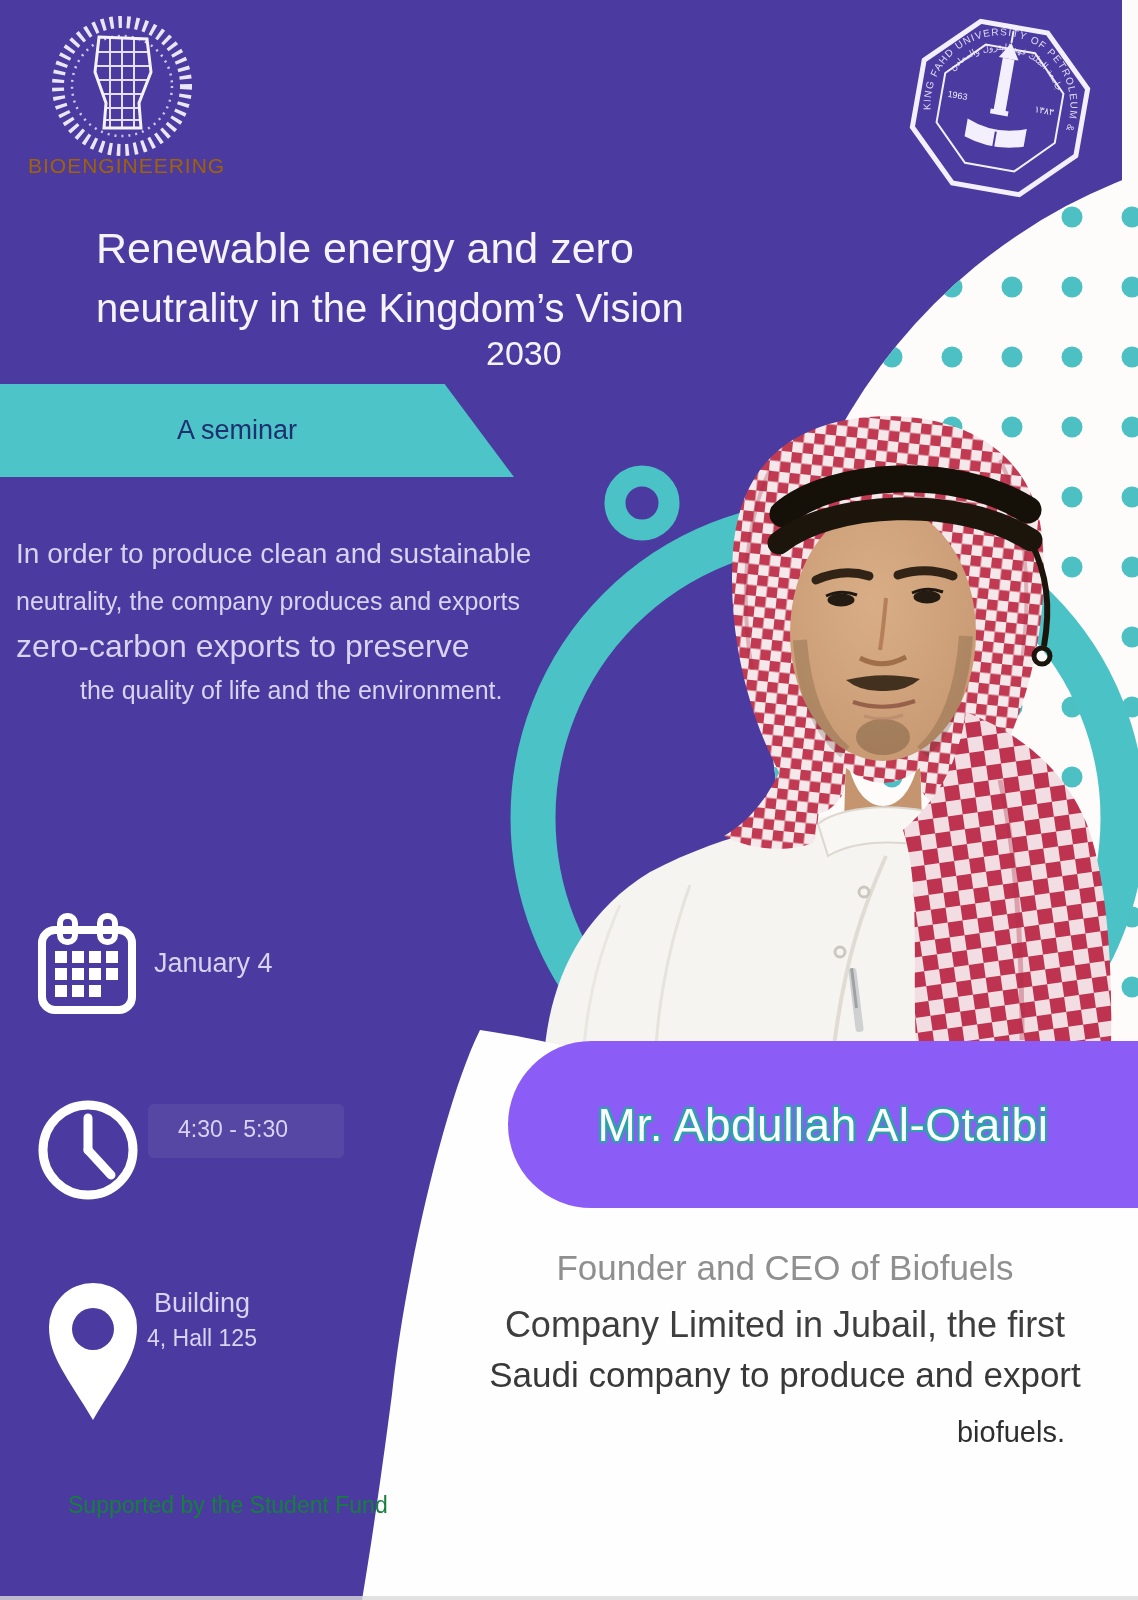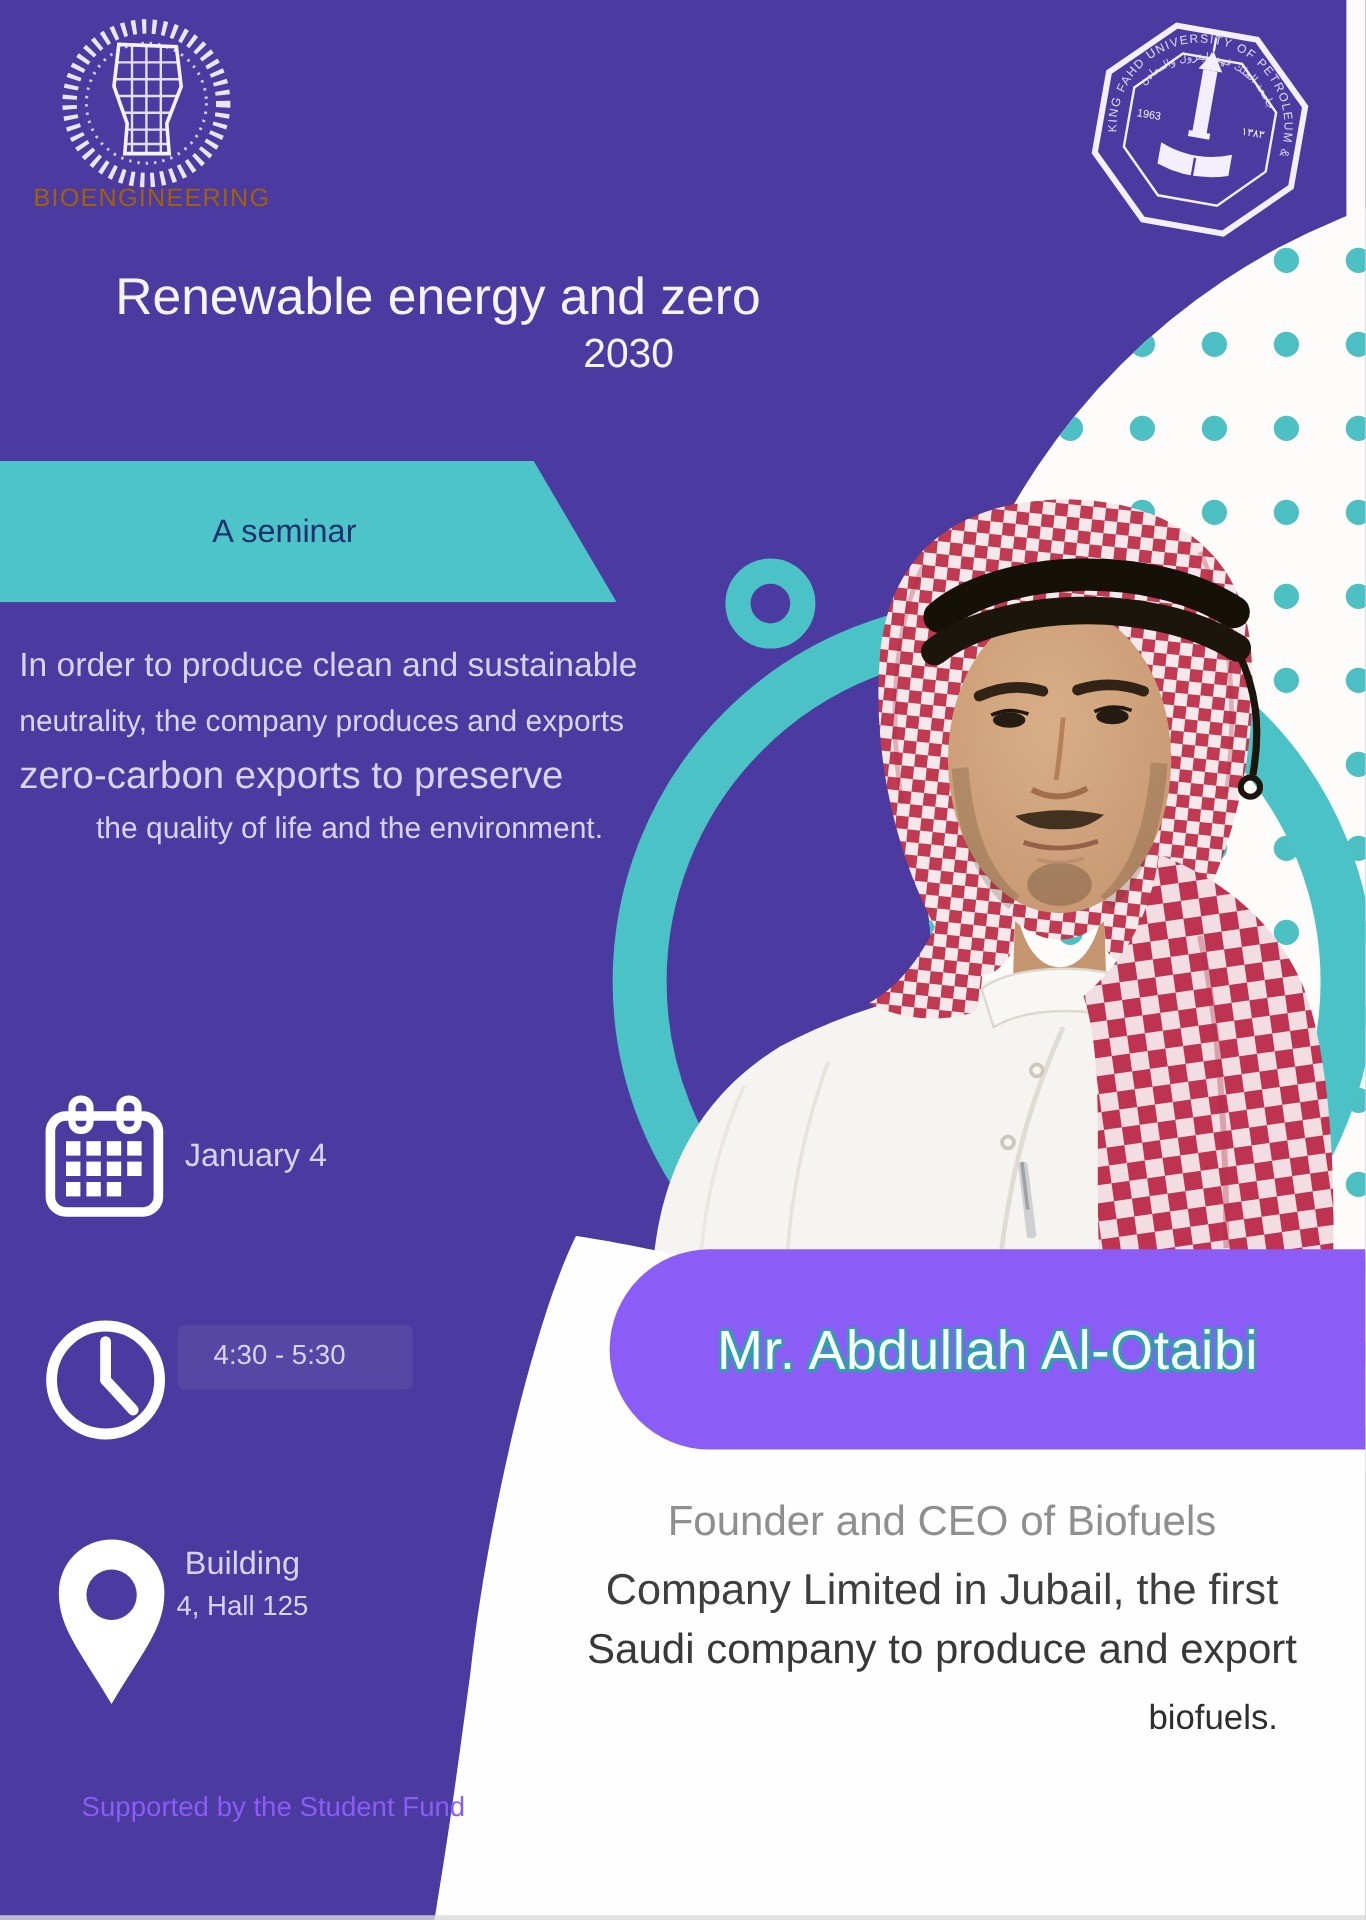--- a/index.html
+++ b/index.html
@@ -10,37 +10,37 @@
   }
   .abs{position:absolute;}
   svg{display:block;}
   
   .bio-label{left:28px;top:154px;width:190px;text-align:center;
     font-size:21px;letter-spacing:1px;color:#a16207;z-index:3;}
   .title-block{left:96px;top:224px;z-index:3;color:#f6f3fc;}
   .title-l1{font-size:43px;white-space:nowrap;}
   .title-l2{font-size:40px;margin-top:13px;white-space:nowrap;}
   .title-l3{font-size:34px;margin-top:3px;margin-left:390px;white-space:nowrap;}
-  .seminar-banner{left:0;top:384px;width:514px;height:118px;background:#4cc4c8;
+  .seminar-banner{left:0;top:384px;width:514px;height:93px;background:#4cc4c8;
     clip-path:polygon(0 0,86.5% 0,100% 100%,0 100%);z-index:4;
     display:flex;align-items:center;justify-content:center;}
   .seminar-banner span{font-size:27px;color:#1e3070;padding-right:40px;}
   .desc-block{left:16px;top:538px;width:486px;z-index:3;color:#d9d3f0;}
   .desc-l1{font-size:28px;white-space:nowrap;}
   .desc-l2{font-size:25px;margin-top:17px;white-space:nowrap;}
   .desc-l3{font-size:25px;margin-top:17px;white-space:nowrap;}
   .desc-l4{font-size:32px;margin-top:12px;white-space:nowrap;}
   .desc-l5{font-size:25px;margin-top:11px;margin-left:64px;white-space:nowrap;}
   .date-label{left:154px;top:948px;font-size:27px;color:#d9d3f0;z-index:3;}
   .time-box{left:148px;top:1104px;width:196px;height:54px;
     background:rgba(255,255,255,0.07);border-radius:6px;z-index:2;}
   .time-label{left:178px;top:1116px;font-size:23px;color:#d9d3f0;z-index:3;}
   .loc-label1{left:154px;top:1288px;font-size:27px;color:#d9d3f0;z-index:3;}
   .loc-label2{left:147px;top:1325px;font-size:23px;color:#d9d3f0;z-index:3;}
-  .footer-note{left:68px;top:1492px;font-size:23px;color:#8b5cf6;z-index:3;}
+  .footer-note{left:68px;top:1492px;font-size:23px;color:#15803d;z-index:3;}
   .name-banner{left:508px;top:1041px;width:630px;height:167px;background:#8b5cf6;
     border-radius:90px 0 0 90px;z-index:5;
     display:flex;align-items:center;justify-content:center;}
   .name-banner span{font-size:46px;color:#fdfdfd;letter-spacing:.5px;white-space:nowrap;
     text-shadow:-2px -2px 0 #2aa4a9,2px -2px 0 #2aa4a9,-2px 2px 0 #2aa4a9,2px 2px 0 #2aa4a9;}
   .speaker-block{left:455px;top:1248px;width:660px;text-align:center;z-index:4;}
   .role-l1{font-size:35px;color:#8f8f8f;white-space:nowrap;}
   .role-l2{font-size:36px;color:#3e3e3e;margin-top:16px;white-space:nowrap;}
   .role-l3{font-size:35px;color:#383838;margin-top:9px;white-space:nowrap;}
   .role-l4{font-size:29px;color:#2e2e2e;margin-top:21px;text-align:right;padding-right:50px;}
@@ -219,20 +219,21 @@
     <g>
       <path d="M 93 1283 a 44 44 0 0 0 -44 44 c 0 30 18 49 44 93 c 26 -44 44 -63 44 -93 a 44 44 0 0 0 -44 -44 Z" fill="#ffffff"></path>
       <circle cx="93" cy="1329" r="21" fill="#4b3a9f"></circle>
     </g>
   </svg>
 
   <div class="abs bio-label">BIOENGINEERING</div>
 
   <div class="abs title-block">
     <div class="title-l1">Renewable energy and zero</div>
+    <div class="title-l2">neutrality in the Kingdom’s Vision</div>
     <div class="title-l3">2030</div>
   </div>
 
   <div class="abs seminar-banner">
     <span>A seminar</span>
   </div>
 
   <div class="abs desc-block">
     <div class="desc-l1">In order to produce clean and sustainable</div>
     <div class="desc-l3">neutrality, the company produces and exports</div>

